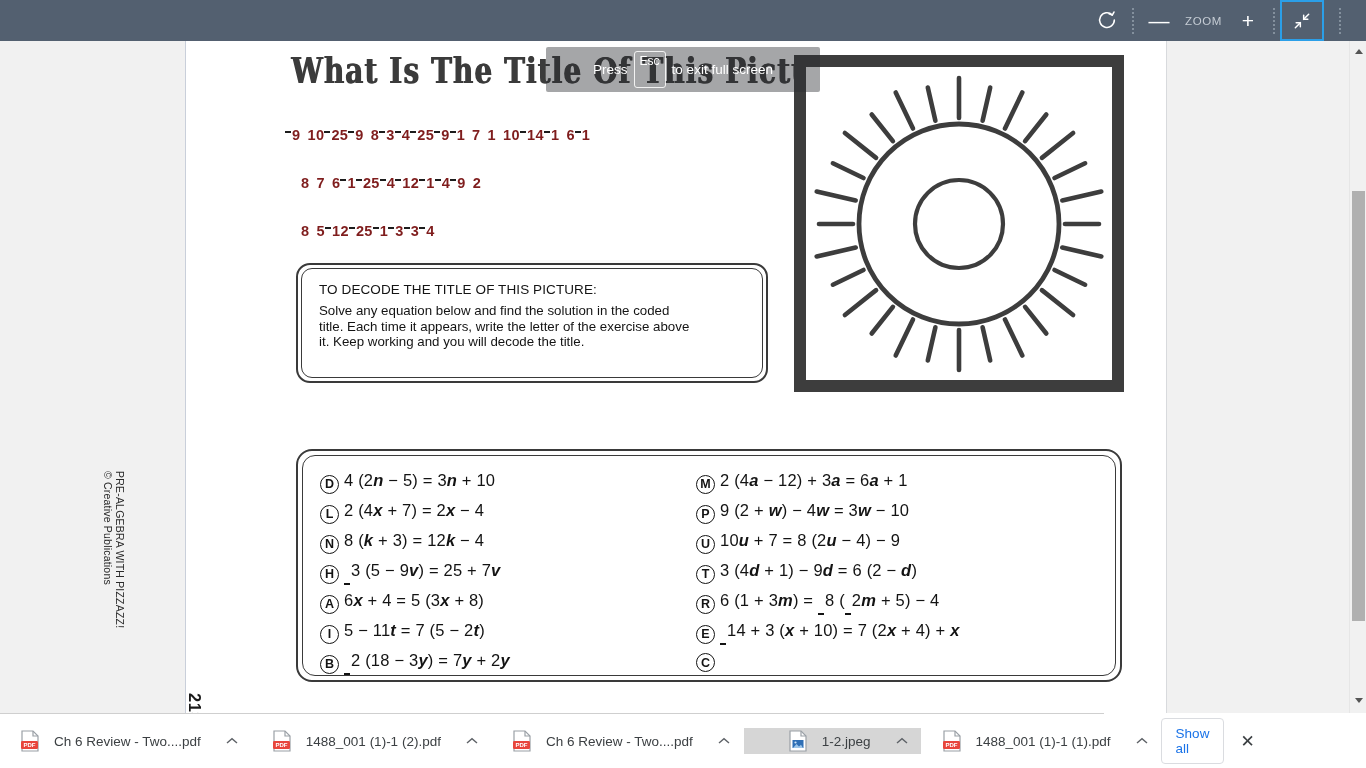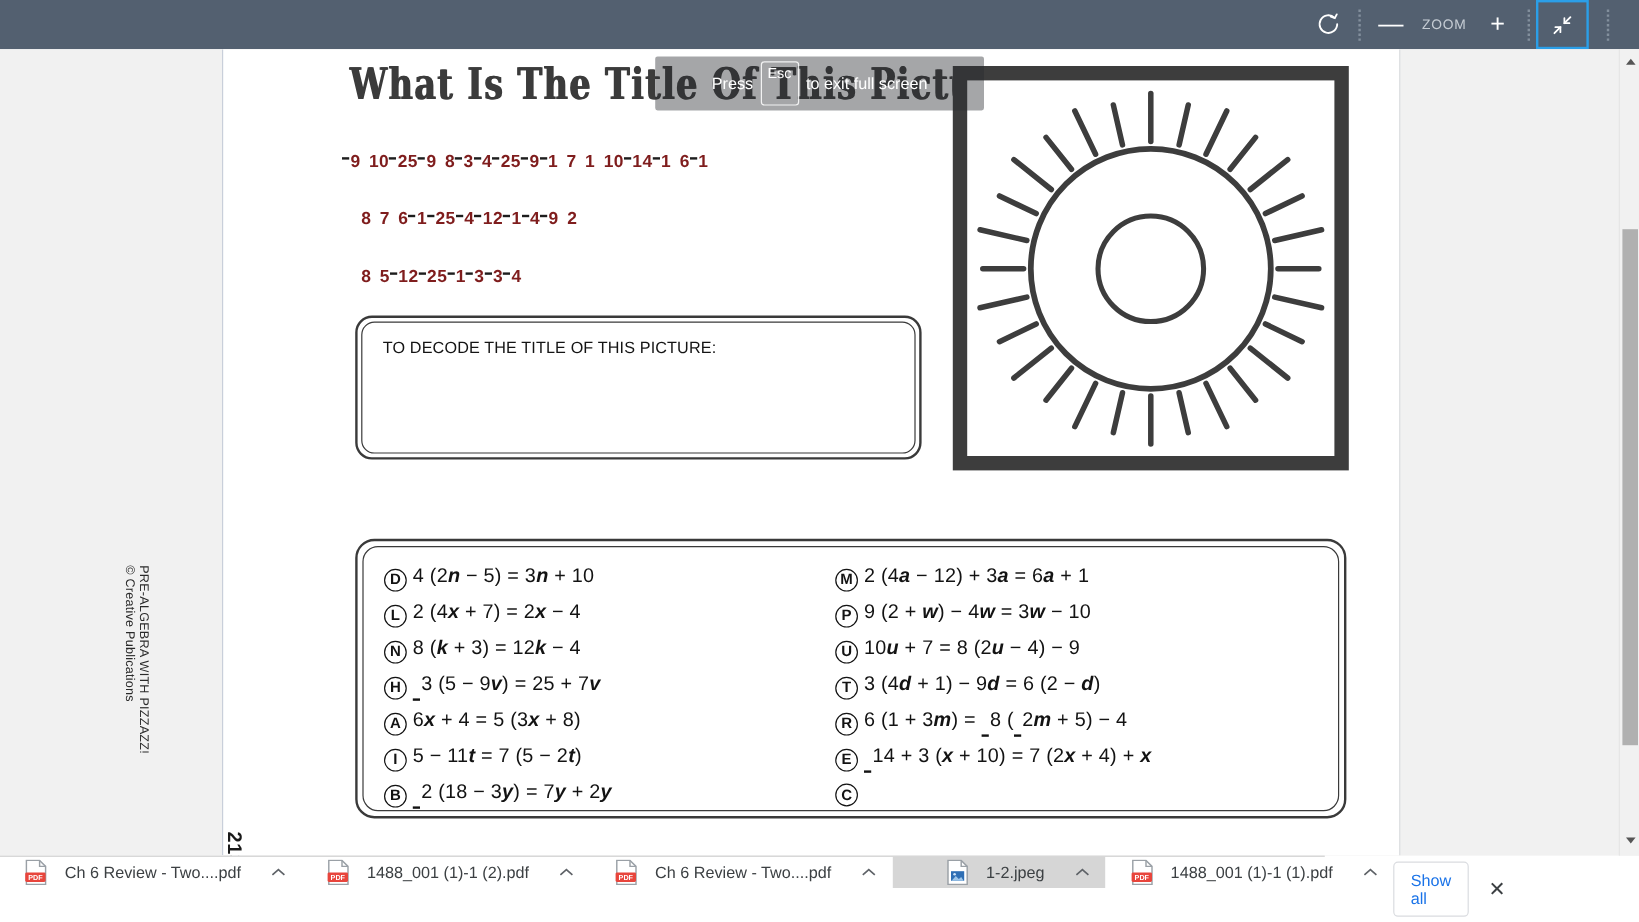--- a/index.html
+++ b/index.html
@@ -227,21 +227,21 @@
     font-size: 12px; line-height: 1;
     margin: 0 2px;
   }
 
   
   .downloads {
     position: absolute; left: 0; bottom: 0;
     width: 1104px; height: 55px;
     background: #ffffff;
     border-top: 1px solid #cfcfcf;
-    display: flex; align-items: flex-start;
+    display: flex; align-items: center;
   }
   .dl-item {
     display: flex; align-items: center;
     padding: 0 12px 0 20px;
     gap: 14px; cursor: pointer;
     position: relative;
   }
   .dl-item.active { background: #d6d6d6; padding-left: 44px; }
   .dl-name {
     font-size: 13.5px; color: #3c4043;
@@ -303,20 +303,21 @@
       <div class="ws">
 
         <div class="ws-title">What Is The Title Of This Picture?</div>
 
         <div class="code-row r1" id="code-row-1"><span class="neg">9</span><span class="negsp"> </span><span class="">10</span><span class="negsp"> </span><span class="neg">25</span><span class="negsp"> </span><span class="neg">9</span><span class="negsp"> </span><span class="">8</span><span class="negsp"> </span><span class="neg">3</span><span class="negsp"> </span><span class="neg">4</span><span class="negsp"> </span><span class="neg">25</span><span class="negsp"> </span><span class="neg">9</span><span class="negsp"> </span><span class="neg">1</span><span class="negsp"> </span><span class="">7</span><span class="negsp"> </span><span class="">1</span><span class="negsp"> </span><span class="">10</span><span class="negsp"> </span><span class="neg">14</span><span class="negsp"> </span><span class="neg">1</span><span class="negsp"> </span><span class="">6</span><span class="negsp"> </span><span class="neg">1</span></div>
         <div class="code-row r2" id="code-row-2"><span class="">8</span><span class="negsp"> </span><span class="">7</span><span class="negsp"> </span><span class="">6</span><span class="negsp"> </span><span class="neg">1</span><span class="negsp"> </span><span class="neg">25</span><span class="negsp"> </span><span class="neg">4</span><span class="negsp"> </span><span class="neg">12</span><span class="negsp"> </span><span class="neg">1</span><span class="negsp"> </span><span class="neg">4</span><span class="negsp"> </span><span class="neg">9</span><span class="negsp"> </span><span class="">2</span></div>
         <div class="code-row r3" id="code-row-3"><span class="">8</span><span class="negsp"> </span><span class="">5</span><span class="negsp"> </span><span class="neg">12</span><span class="negsp"> </span><span class="neg">25</span><span class="negsp"> </span><span class="neg">1</span><span class="negsp"> </span><span class="neg">3</span><span class="negsp"> </span><span class="neg">3</span><span class="negsp"> </span><span class="neg">4</span></div>
 
         <div class="decode-box">
           <div class="decode-head">TO DECODE THE TITLE OF THIS PICTURE:</div>
+          <div class="decode-body">Solve any equation below and find the solution in the coded title. Each time it appears, write the letter of the exercise above it. Keep working and you will decode the title.</div>
         </div>
 
         <div class="sun-frame">
           <svg width="306" height="313" viewBox="0 0 306 313">
             <g id="sun-rays" stroke="#3d3d3d" stroke-width="4.6" stroke-linecap="round">
                 <line x1="153.0" y1="51.0" x2="153.0" y2="11.0"></line>
                 <line x1="176.6" y1="53.7" x2="184.2" y2="20.5"></line>
                 <line x1="199.0" y1="61.5" x2="216.3" y2="25.5"></line>
                 <line x1="219.1" y1="74.1" x2="240.3" y2="47.5"></line>
                 <line x1="235.9" y1="90.9" x2="267.1" y2="66.0"></line>

